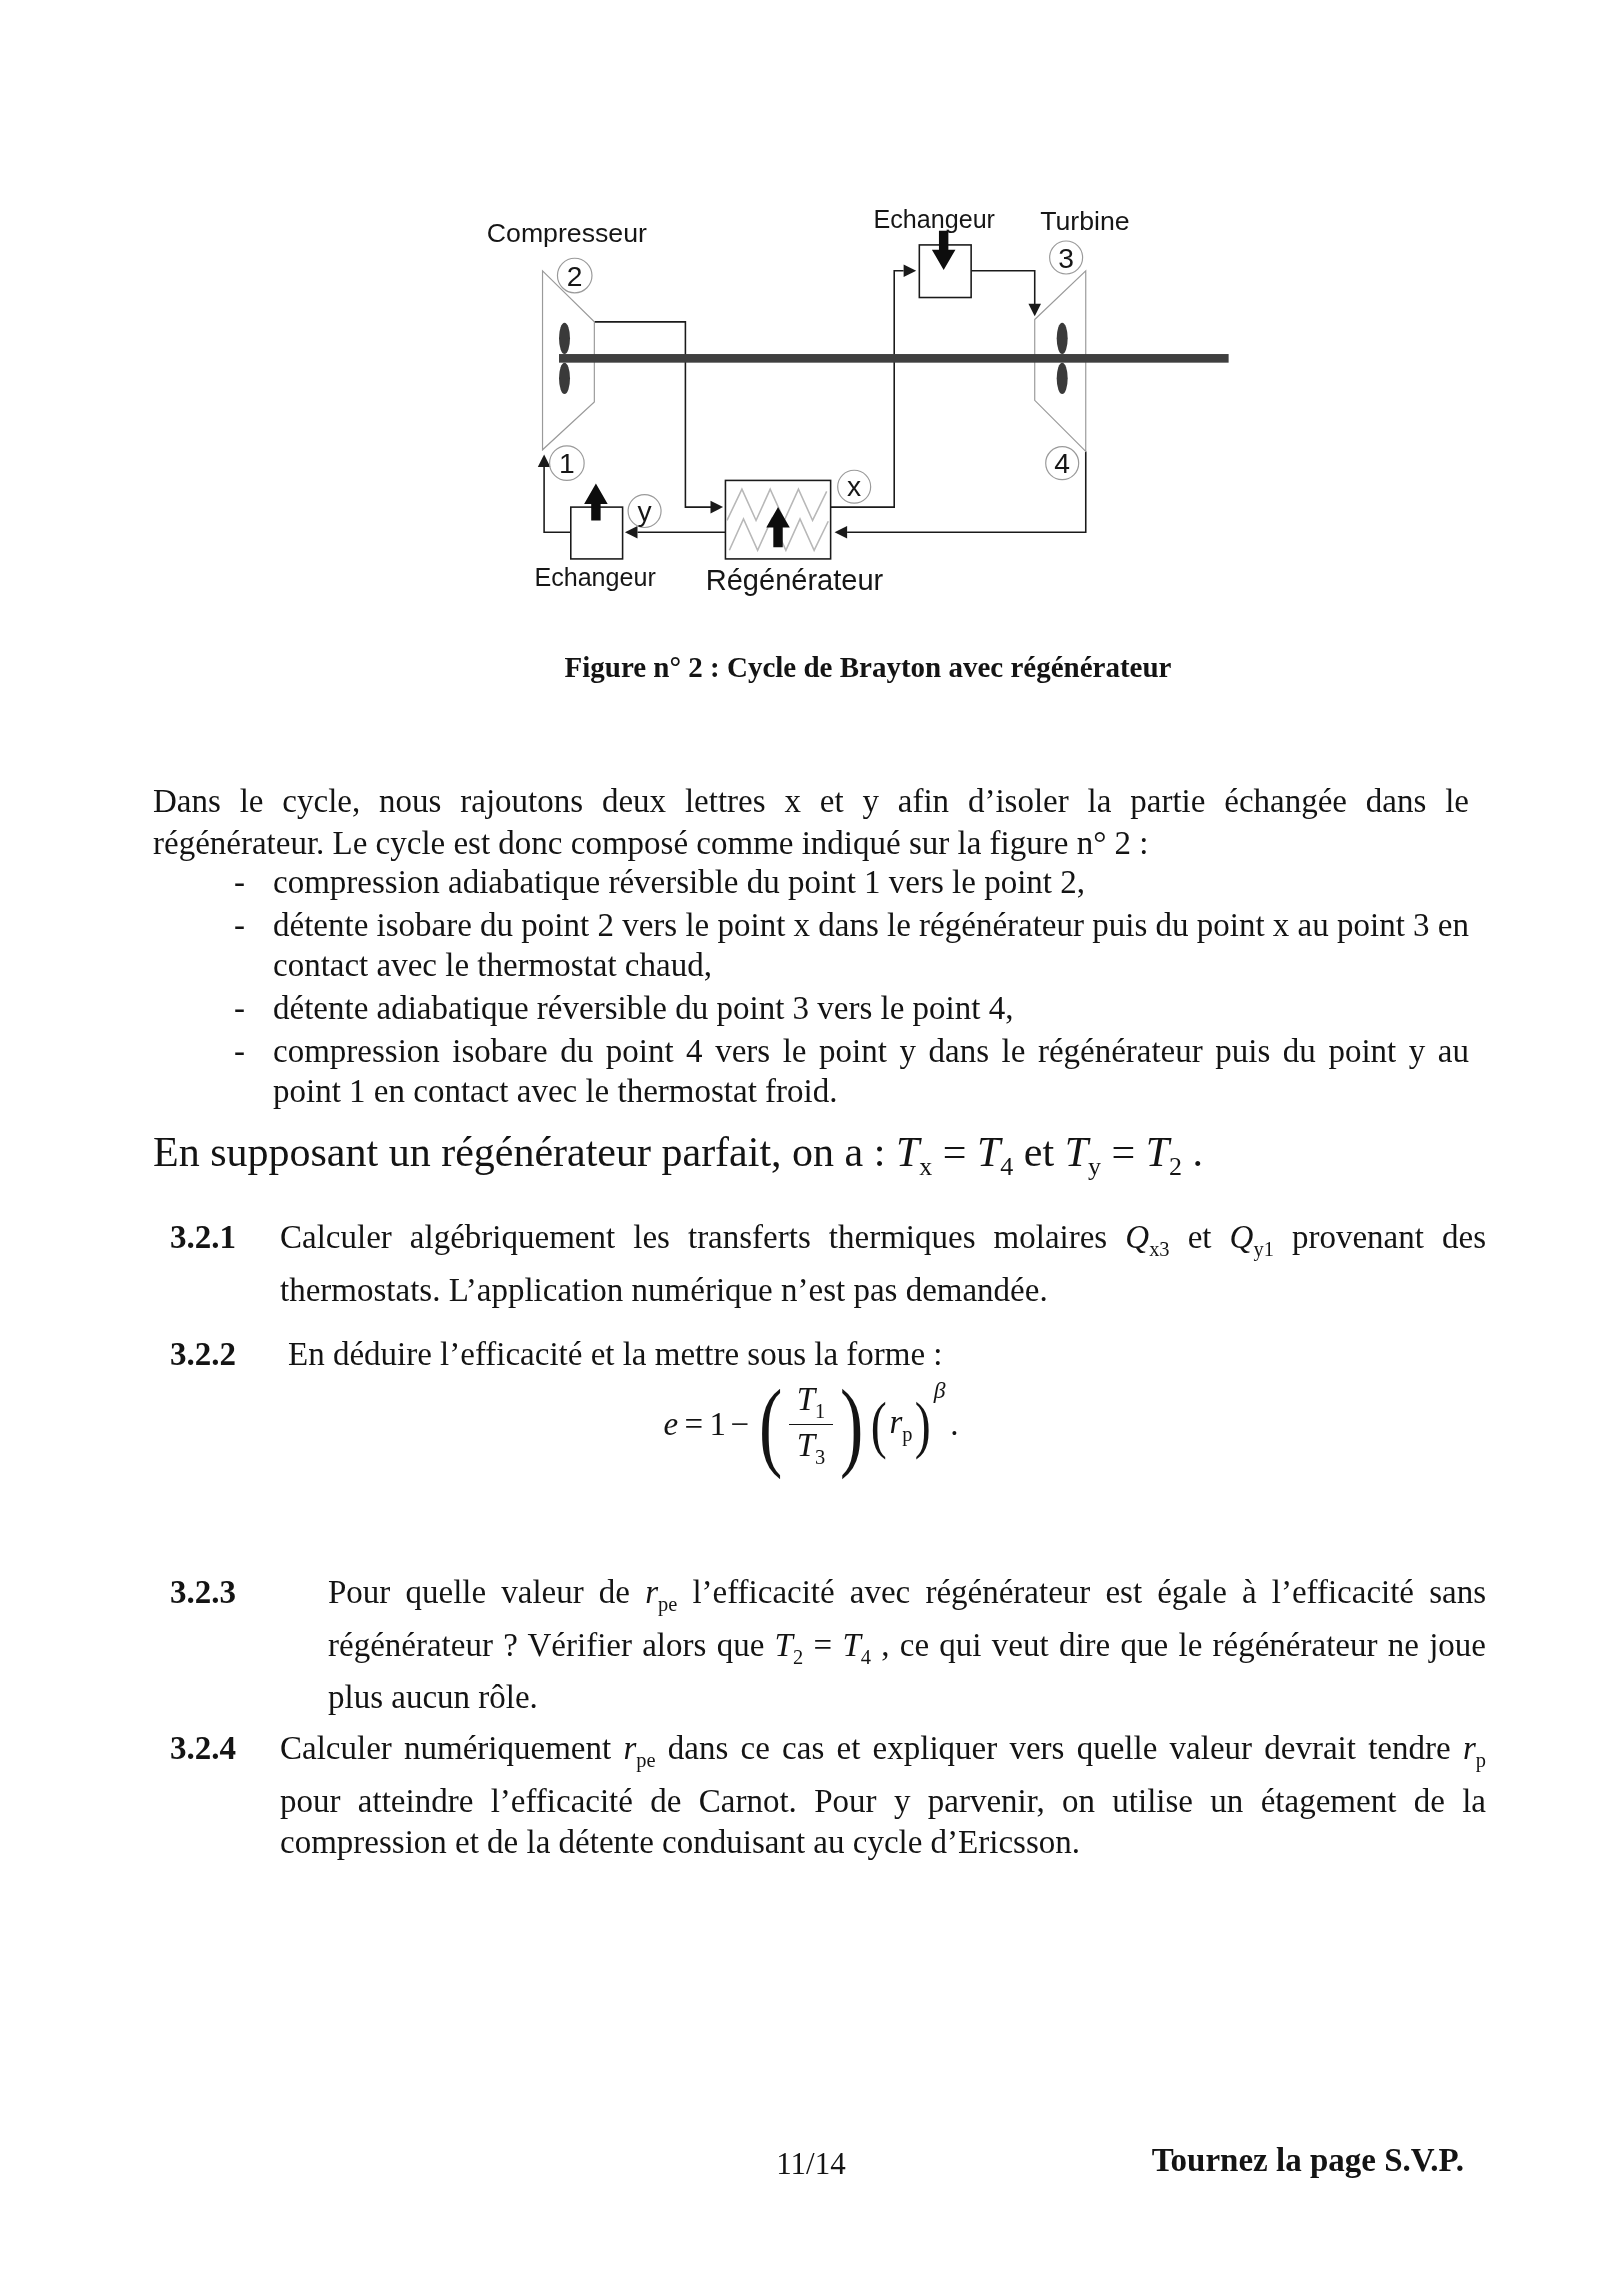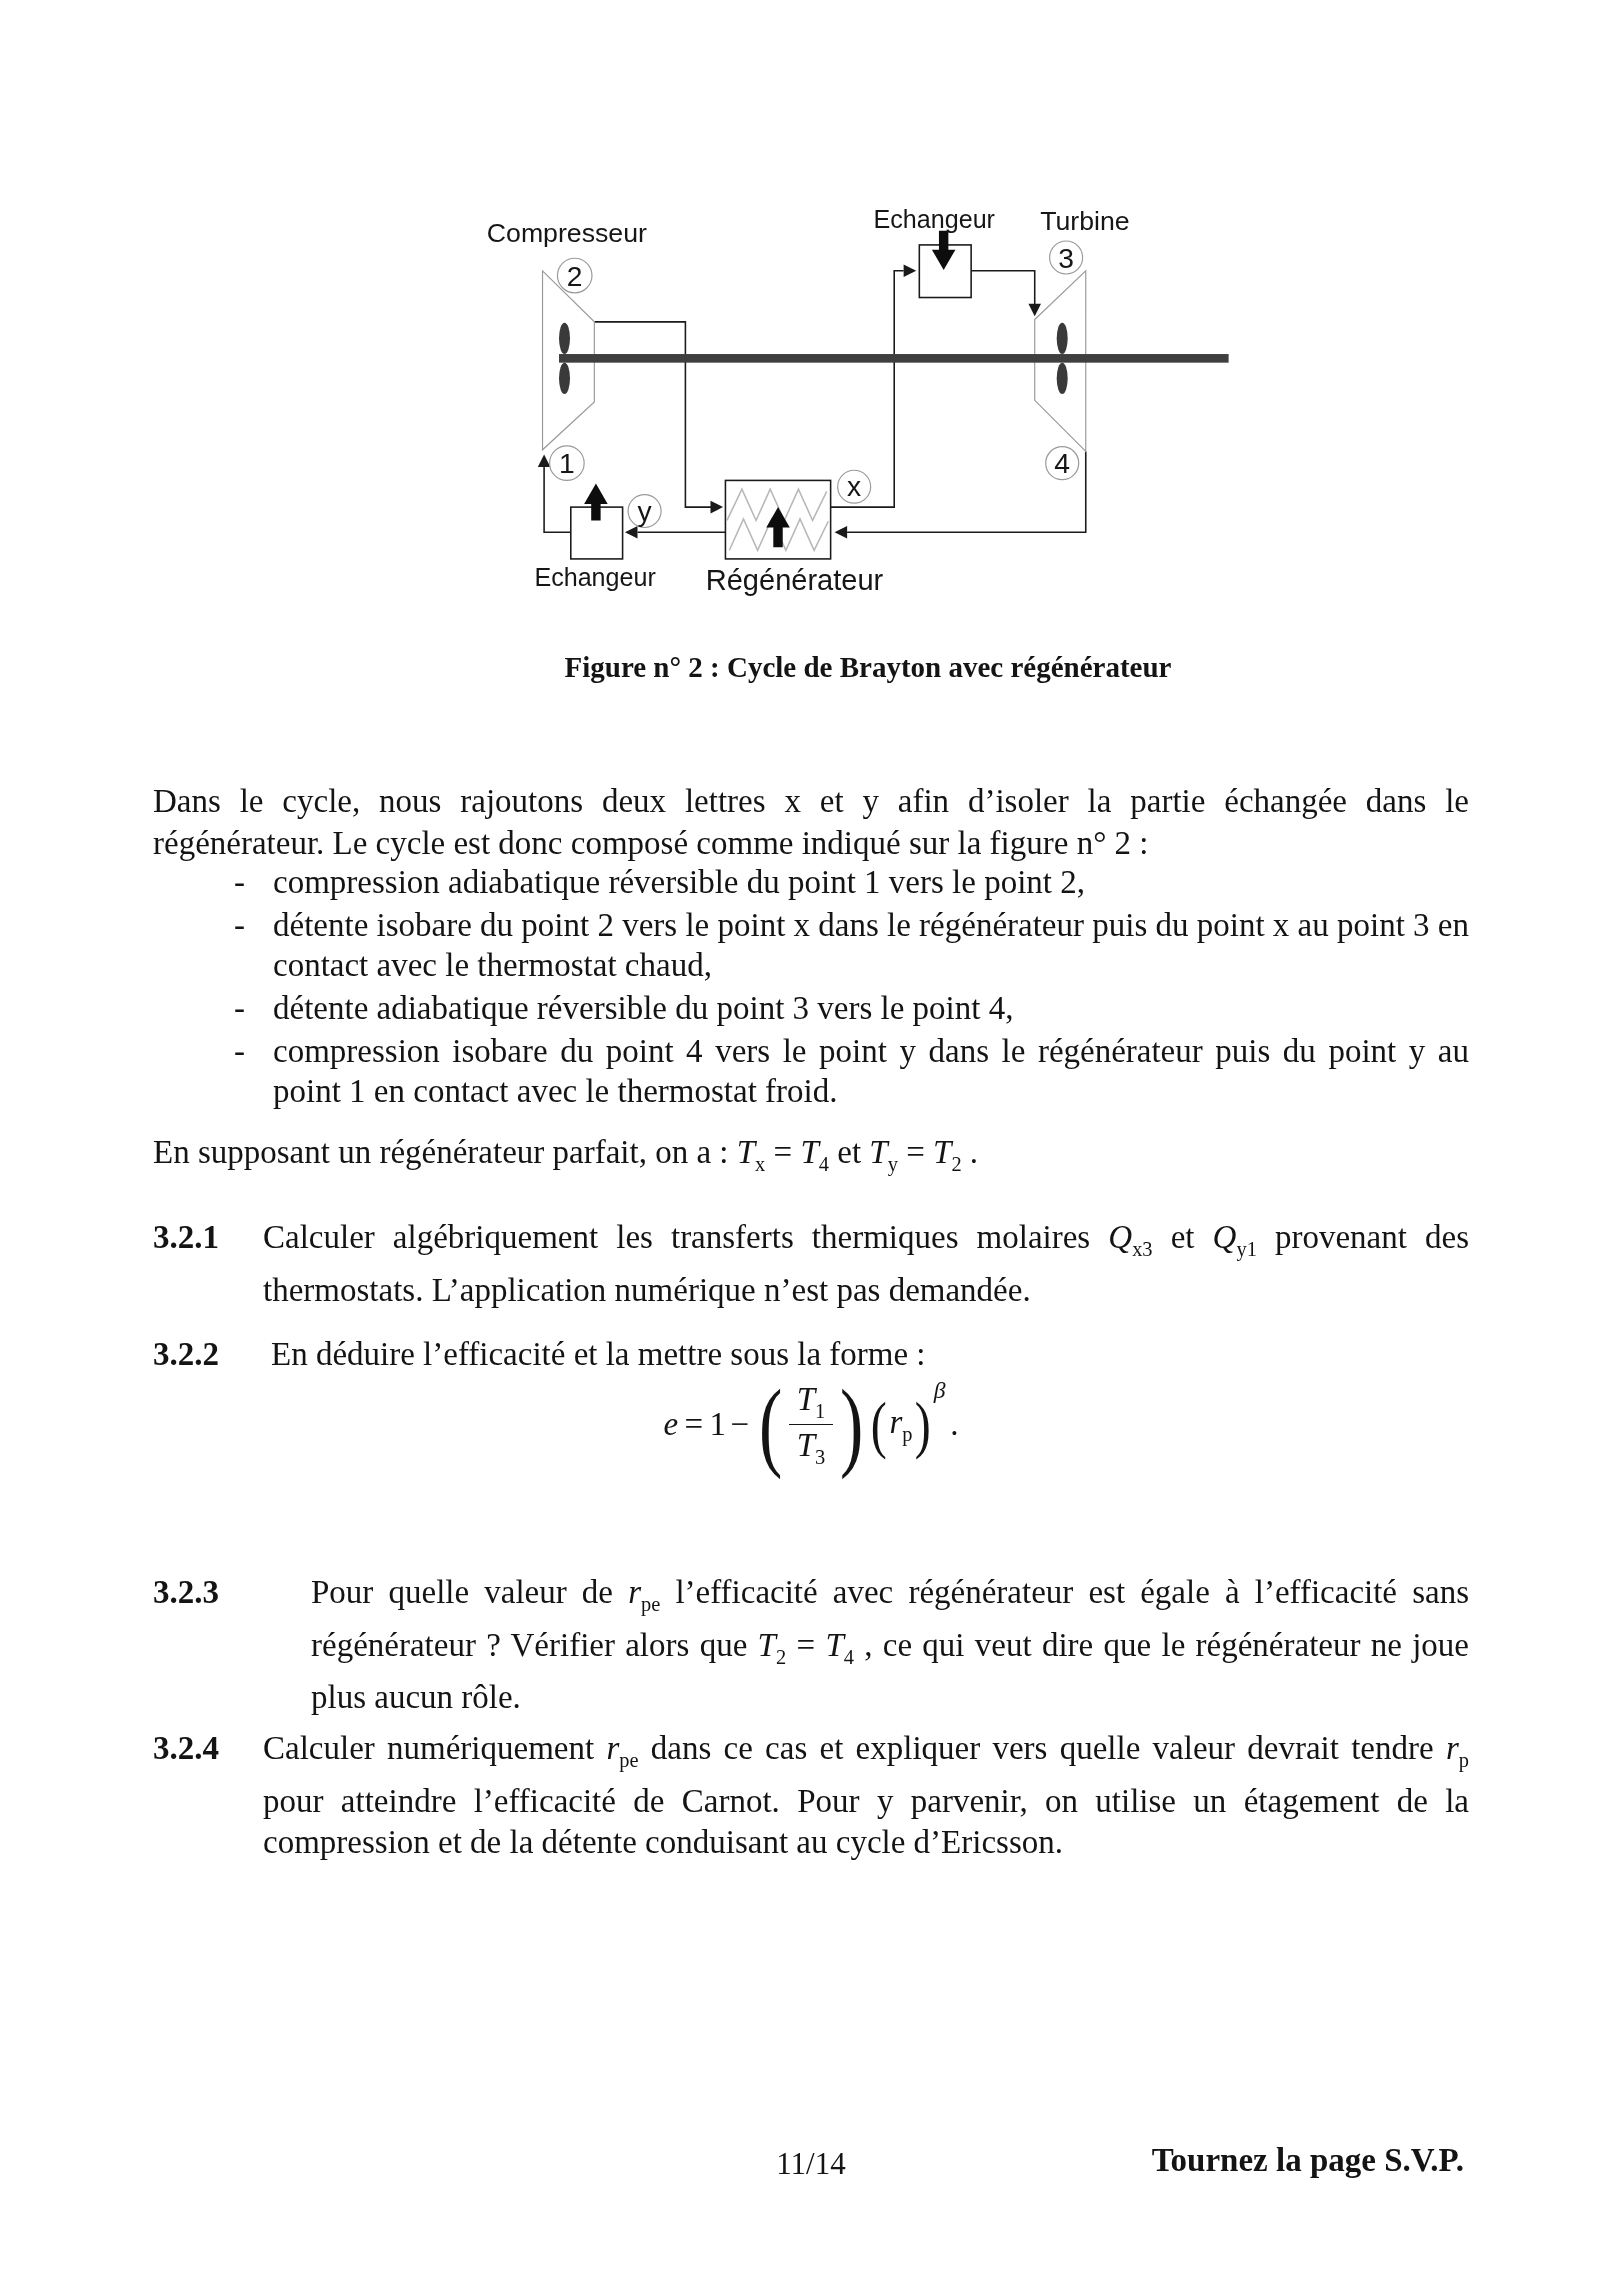--- a/index.html
+++ b/index.html
@@ -9,22 +9,22 @@
   .diagram{position:absolute;top:0;left:0;}
   .caption{position:absolute;top:651px;left:57px;width:1622px;text-align:center;
            font-size:29px;font-weight:bold;}
   .intro{position:absolute;top:780px;left:153px;width:1316px;
          font-size:33px;line-height:42px;text-align:justify;}
   .list{position:absolute;top:862px;left:234px;width:1235px;}
   .list-item{display:flex;margin-bottom:3.1px;font-size:33px;line-height:40px;}
   .dash{width:39px;flex:0 0 39px;}
   .item-text{flex:1;text-align:justify;}
   .assumption{position:absolute;top:1131px;left:153px;width:1316px;
-              font-size:33px;line-height:42px;}
-  .section{position:absolute;left:153px;width:1316px;display:flex;
+              font-size:42px;line-height:42px;}
+  .section{position:absolute;left:170px;width:1316px;display:flex;
            font-size:33px;line-height:41px;justify-content:space-between;}
   .sec-num{flex:0 0 98px;font-weight:bold;}
   .sec-body{flex:1;text-align:justify;margin-left:12px;}
   .s321{top:1217px;} .s322{top:1334px;gap:8px;} .s323{top:1572px;gap:48px;} .s324{top:1728px;}
   .formula-row{position:absolute;top:1372px;left:153px;width:1316px;height:105px;
                display:flex;align-items:center;justify-content:center;font-size:33px;}
   .formula-row .it{font-style:italic;}
   .bigp{font-size:100px;font-weight:400;line-height:100px;transform:scaleX(.7);
         font-family:"Liberation Serif",serif;}
   .medp{font-size:64px;font-weight:400;line-height:64px;transform:scaleX(.75);

